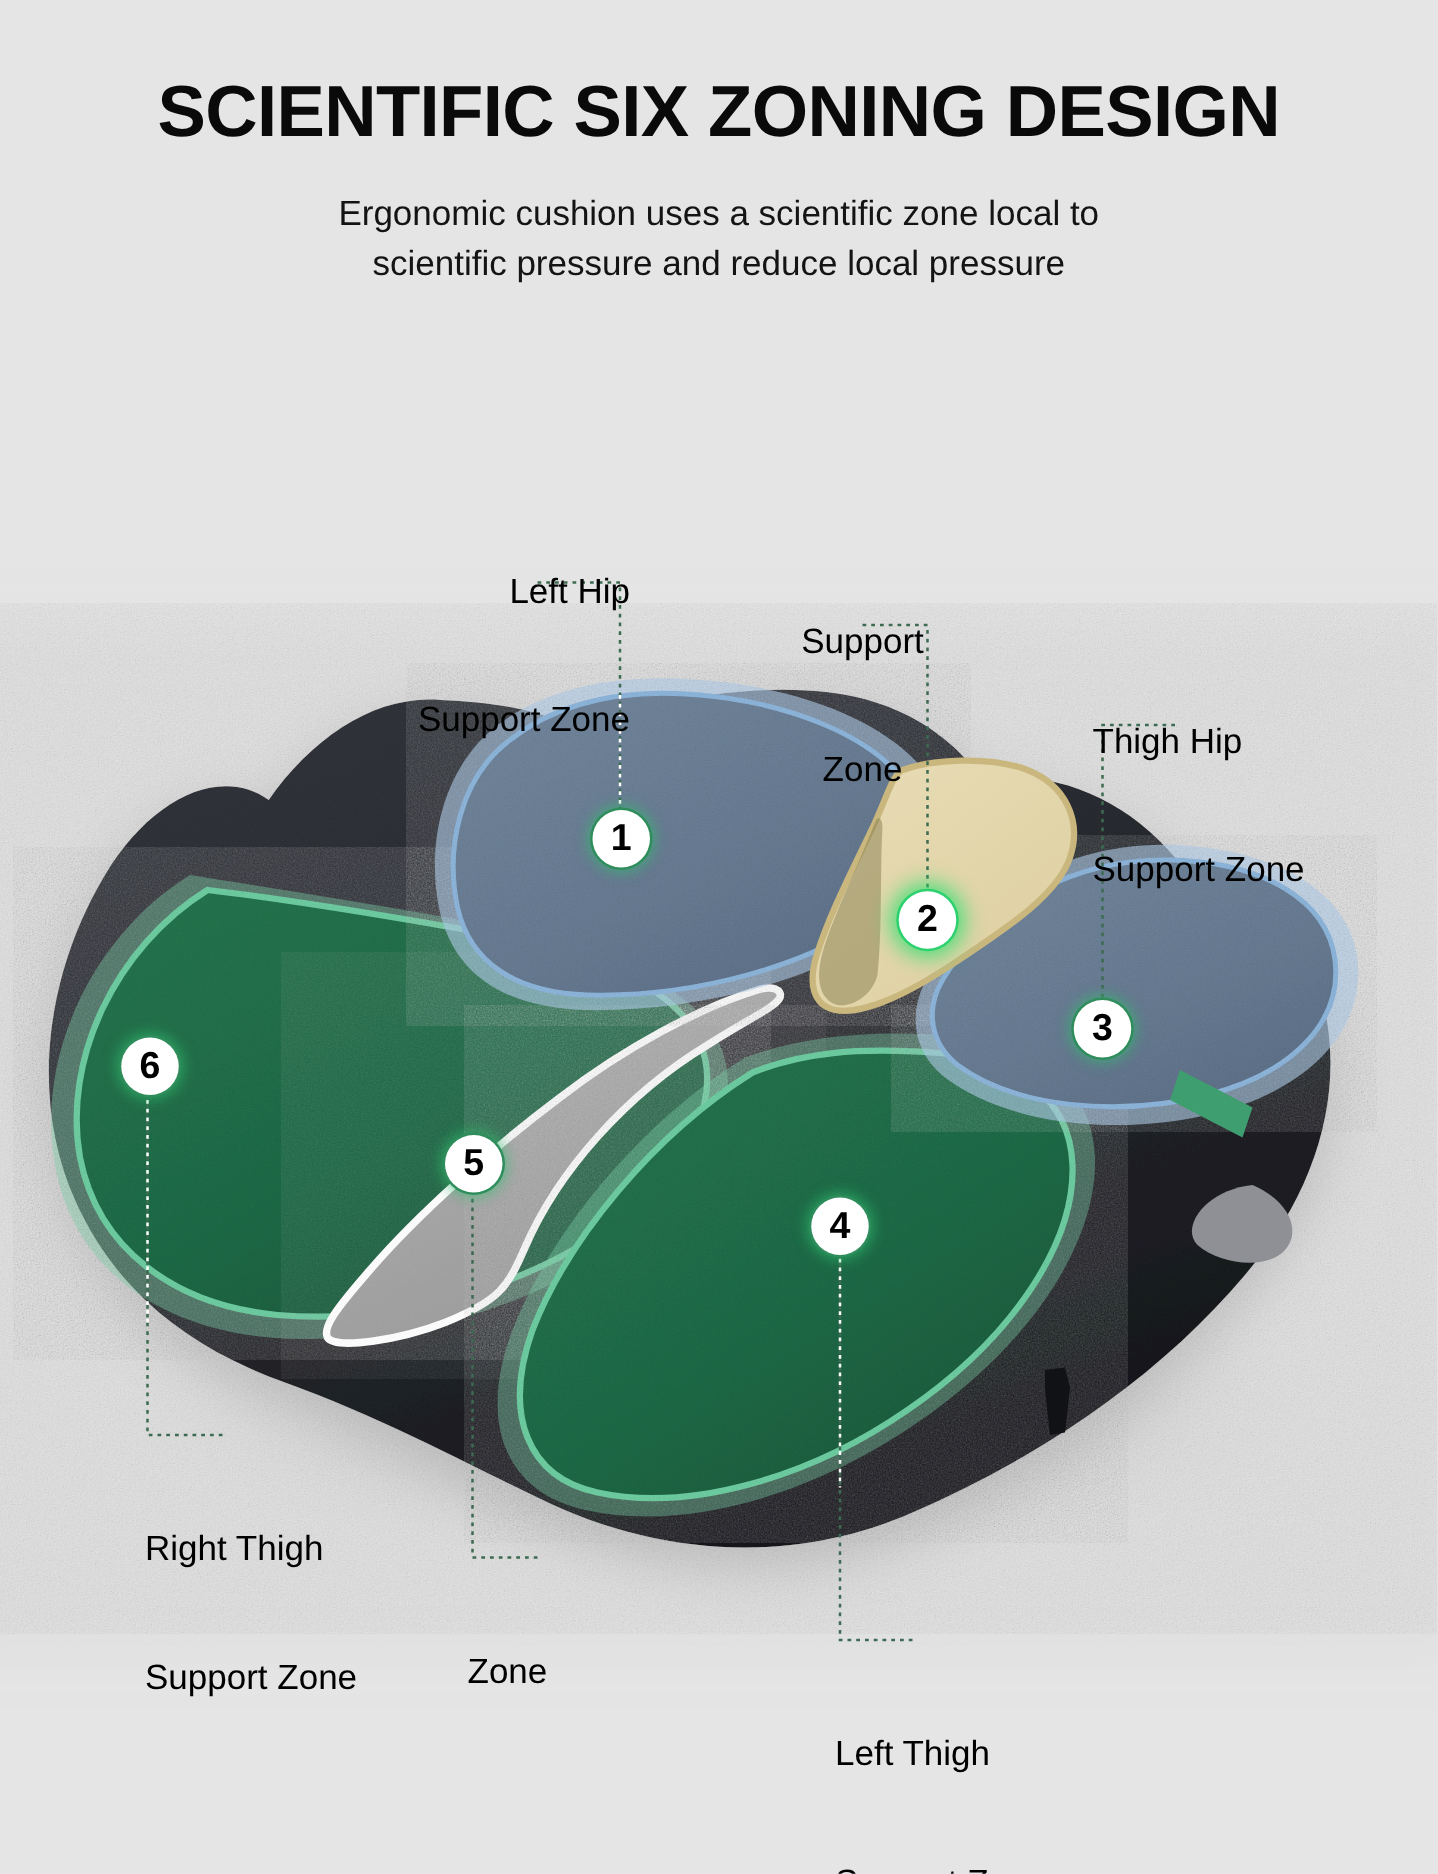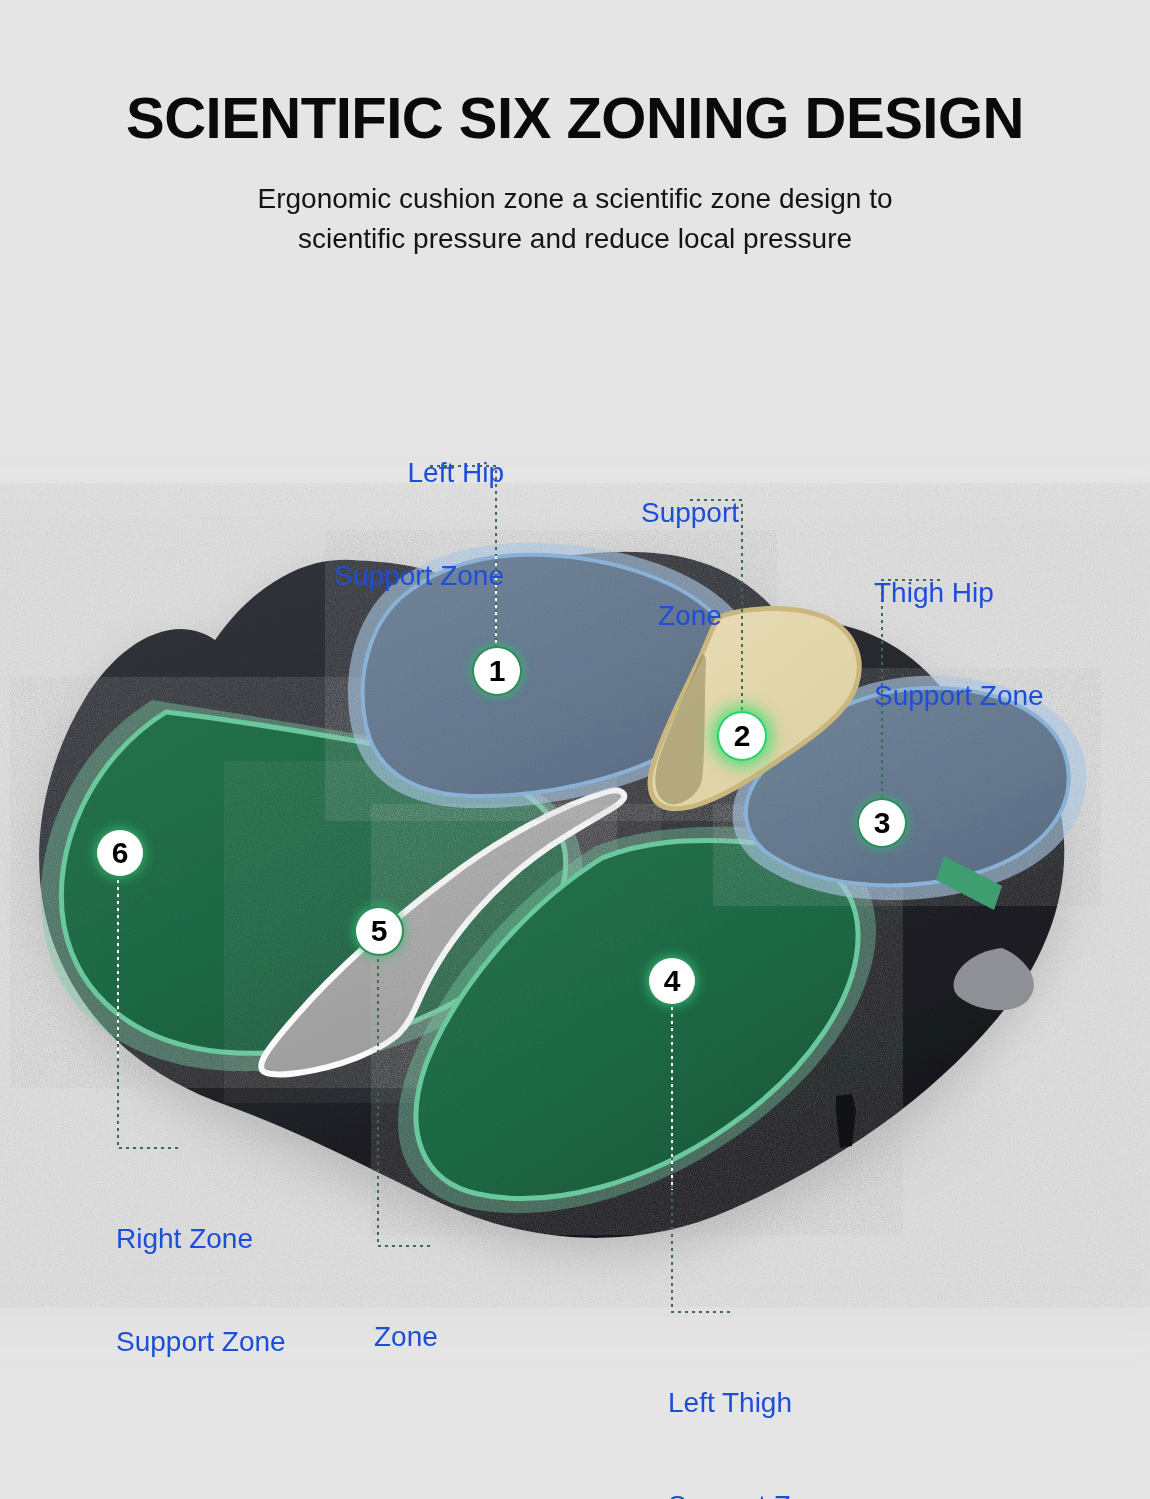--- a/index.html
+++ b/index.html
@@ -10,36 +10,36 @@
     color:#101010;
     position:relative;
     overflow:hidden;
   }
   .page{ position:absolute; inset:0; background:#e5e5e5; }
 
   
   .header{ position:absolute; top:0; left:0; width:1150px; text-align:center; }
   .title{
     font-size:58px; font-weight:700; letter-spacing:-0.5px;
-    color:#0a0a0a; margin-top:88px; line-height:1.05;
+    color:#0a0a0a; margin-top:60px; line-height:1.05;
   }
   .subtitle{
     font-size:28px; font-weight:400; color:#141414;
     line-height:1.42; margin-top:30px;
   }
 
   
   .stage{ position:absolute; left:0; top:0; width:1150px; height:1499px; }
   .stage svg{ position:absolute; left:0; top:0; }
 
   
   .label{
     position:absolute;
     font-size:28px; font-weight:500; line-height:1.22;
-    color:#1d4ed8; white-space:pre;
+    color:#000000; white-space:pre;
   }
   .lbl-left-hip   { left:262px; top:388px; text-align:right; width:242px; }
   .lbl-hollow     { left:620px; top:428px; text-align:center; width:140px; }
   .lbl-right-hip  { left:874px; top:508px; text-align:left;  width:240px; }
   .lbl-right-thigh{ left:116px; top:1154px; text-align:left;  width:250px; }
   .lbl-physio     { left:374px; top:1252px; text-align:left;  width:240px; }
   .lbl-left-thigh { left:668px; top:1318px; text-align:left;  width:250px; }
 
   
   .badge{
@@ -53,21 +53,21 @@
   .badge.glow{ box-shadow:0 0 0 2px #2bd16e, 0 0 16px 7px rgba(43,225,110,.80); }
 </style>
 </head>
 <body>
 
 <div class="page">
 
   <div class="header">
     <div class="title">SCIENTIFIC SIX ZONING DESIGN</div>
     <div class="subtitle">
-      <div>Ergonomic  cushion zone a scientific zone design to</div>
+      <div>Ergonomic  cushion uses a scientific zone local to</div>
       <div>scientific pressure and reduce local pressure</div>
     </div>
   </div>
 
   <div class="stage">
     <svg width="1150" height="1499" viewBox="0 0 1150 1499" xmlns="http://www.w3.org/2000/svg">
       <defs>
 
         <filter id="speckle" x="-10%" y="-10%" width="120%" height="120%">
           <feTurbulence type="fractalNoise" baseFrequency="0.85" numOctaves="4" seed="7" result="n"></feTurbulence>
@@ -276,21 +276,21 @@
       <div>Support</div>
       <div>Zone</div>
     </div>
 
     <div class="label lbl-right-hip">
       <div>Thigh Hip</div>
       <div>Support Zone</div>
     </div>
 
     <div class="label lbl-right-thigh">
-      <div>Right Zone</div>
+      <div>Right Thigh</div>
       <div>Support Zone</div>
     </div>
 
     <div class="label lbl-physio">
       <div>Zone</div>
     </div>
 
     <div class="label lbl-left-thigh">
       <div>Left Thigh</div>
       <div>Support Zone</div>

